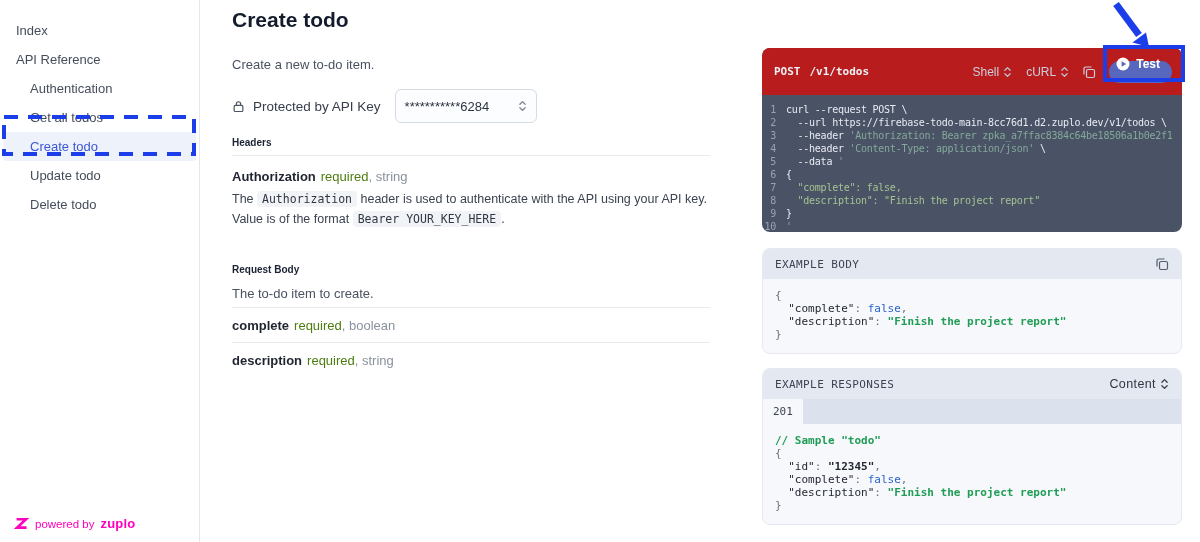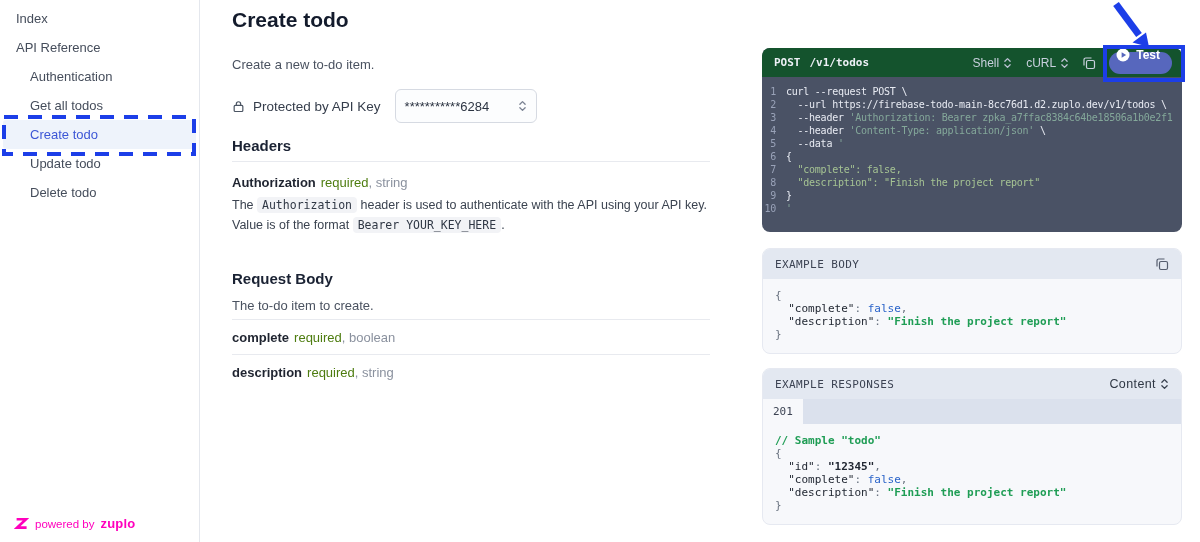--- a/index.html
+++ b/index.html
@@ -2,60 +2,60 @@
 <html><head>
 <meta charset="utf-8">
 <style>
   * { box-sizing: border-box; margin: 0; padding: 0; }
   body { background:#fff; }
   .page { position:relative; width:1200px; height:542px; background:#fff; overflow:hidden;
           font-family:"Liberation Sans", sans-serif; }
 
   
   .sidebar { position:absolute; left:0; top:0; bottom:0; width:200px;
-             border-right:1px solid #e4e7ed; padding-top:4px; }
+             border-right:1px solid #e4e7ed; padding-top:16px; }
   .nav-item { height:29px; display:flex; align-items:center; padding-left:16px;
               font-size:13px; color:#454d5b; cursor:pointer; white-space:nowrap; }
   .nav-item.indent { padding-left:30px; }
   .nav-item.active { background:#eef3fb; color:#3c56d6; margin:0 3px; padding-left:27px; border-radius:3px; }
   .powered { position:absolute; left:14px; bottom:11px; display:flex; align-items:center; gap:6px;
              color:#ff00bd; font-size:11.5px; cursor:pointer; }
   .powered .brand { font-weight:800; font-size:13px; letter-spacing:0.2px; }
 
   
   .main { position:absolute; left:232px; top:0; width:478px; }
   .main h1 { margin-top:8px; font-size:21px; font-weight:700; color:#131b2c; }
   .pdesc { margin-top:25px; font-size:13px; color:#4a5260; }
   .auth-row { margin-top:17px; display:flex; align-items:center; }
   .auth-label { margin-left:8px; font-size:13.5px; color:#353d4b; }
   .key-select { margin-left:14px; width:142px; height:26px; border:1px solid #d6dae2; border-radius:6px;
                 background:#fcfdfe; display:flex; align-items:center; justify-content:space-between;
                 padding:16px 9px; font-size:13px; color:#2c3442; cursor:pointer; }
-  .main h2 { margin-top:14px; font-size:15px; font-weight:700; color:#1a2233; }
+  .main h2 { margin-top:14px; font-size:10px; font-weight:700; color:#1a2233; }
   .rule { border:none; border-top:1px solid #e8eaef; margin-top:7px; }
   .field-head { margin-top:13px; font-size:13px; color:#1f2430; }
   .field-head b { font-weight:700; }
   .req { color:#4d7c0f; margin-left:5px; }
   .typ { color:#8a919e; }
   .field-desc { margin-top:5px; font-size:12.5px; line-height:1.62; color:#3b4350; }
   .field-desc code { font-family:"DejaVu Sans Mono", monospace; font-size:11.5px; background:#f2f3f6;
                      padding:1px 5px; border-radius:4px; color:#303845; }
   .h2-big { margin-top:34px !important; }
   .bdesc { margin-top:11px; font-size:13px; color:#4a5260; }
   .rule2 { border:none; border-top:1px solid #e8eaef; margin-top:6px; }
   .frow { padding:10px 0 9px; font-size:13px; color:#1f2430; }
   .frow.bordered { border-bottom:1px solid #e8eaef; }
 
   
   .right { position:absolute; left:762px; top:0; width:420px; }
   .codefont { font-family:"DejaVu Sans Mono", monospace; font-size:10px; letter-spacing:-0.25px; }
 
   .dark-panel { margin-top:48px; height:184px; background:#4a5265; border-radius:8px;
                 overflow:hidden; display:flex; flex-direction:column; }
-  .dark-header { height:29px; background:#14532d; display:flex; align-items:center;
+  .dark-header { height:47px; background:#b91c1c; display:flex; align-items:center;
                  padding:0 10px 0 12px; flex:none; }
   .endpoint { font-family:"DejaVu Sans Mono", monospace; font-size:11px; font-weight:700;
               color:#eef1f7; display:flex; gap:9px; margin-right:auto; }
   .dh-select { display:flex; align-items:center; gap:4px; color:#c9d0de; font-size:12px;
                margin-left:14px; cursor:pointer; }
   .icon-btn { margin-left:13px; color:#c9d0de; display:flex; cursor:pointer; background:none; border:none; }
   .test-btn { margin-left:13px; background:#5767bd; color:#fff; font-size:12px; font-weight:700;
               border:none; border-radius:12px; height:22px; padding:0 12px 16px 7px;
               display:flex; align-items:center; gap:6px; cursor:pointer; font-family:inherit; }
   .dark-code { padding:8px 0; overflow:hidden; line-height:13px; }

